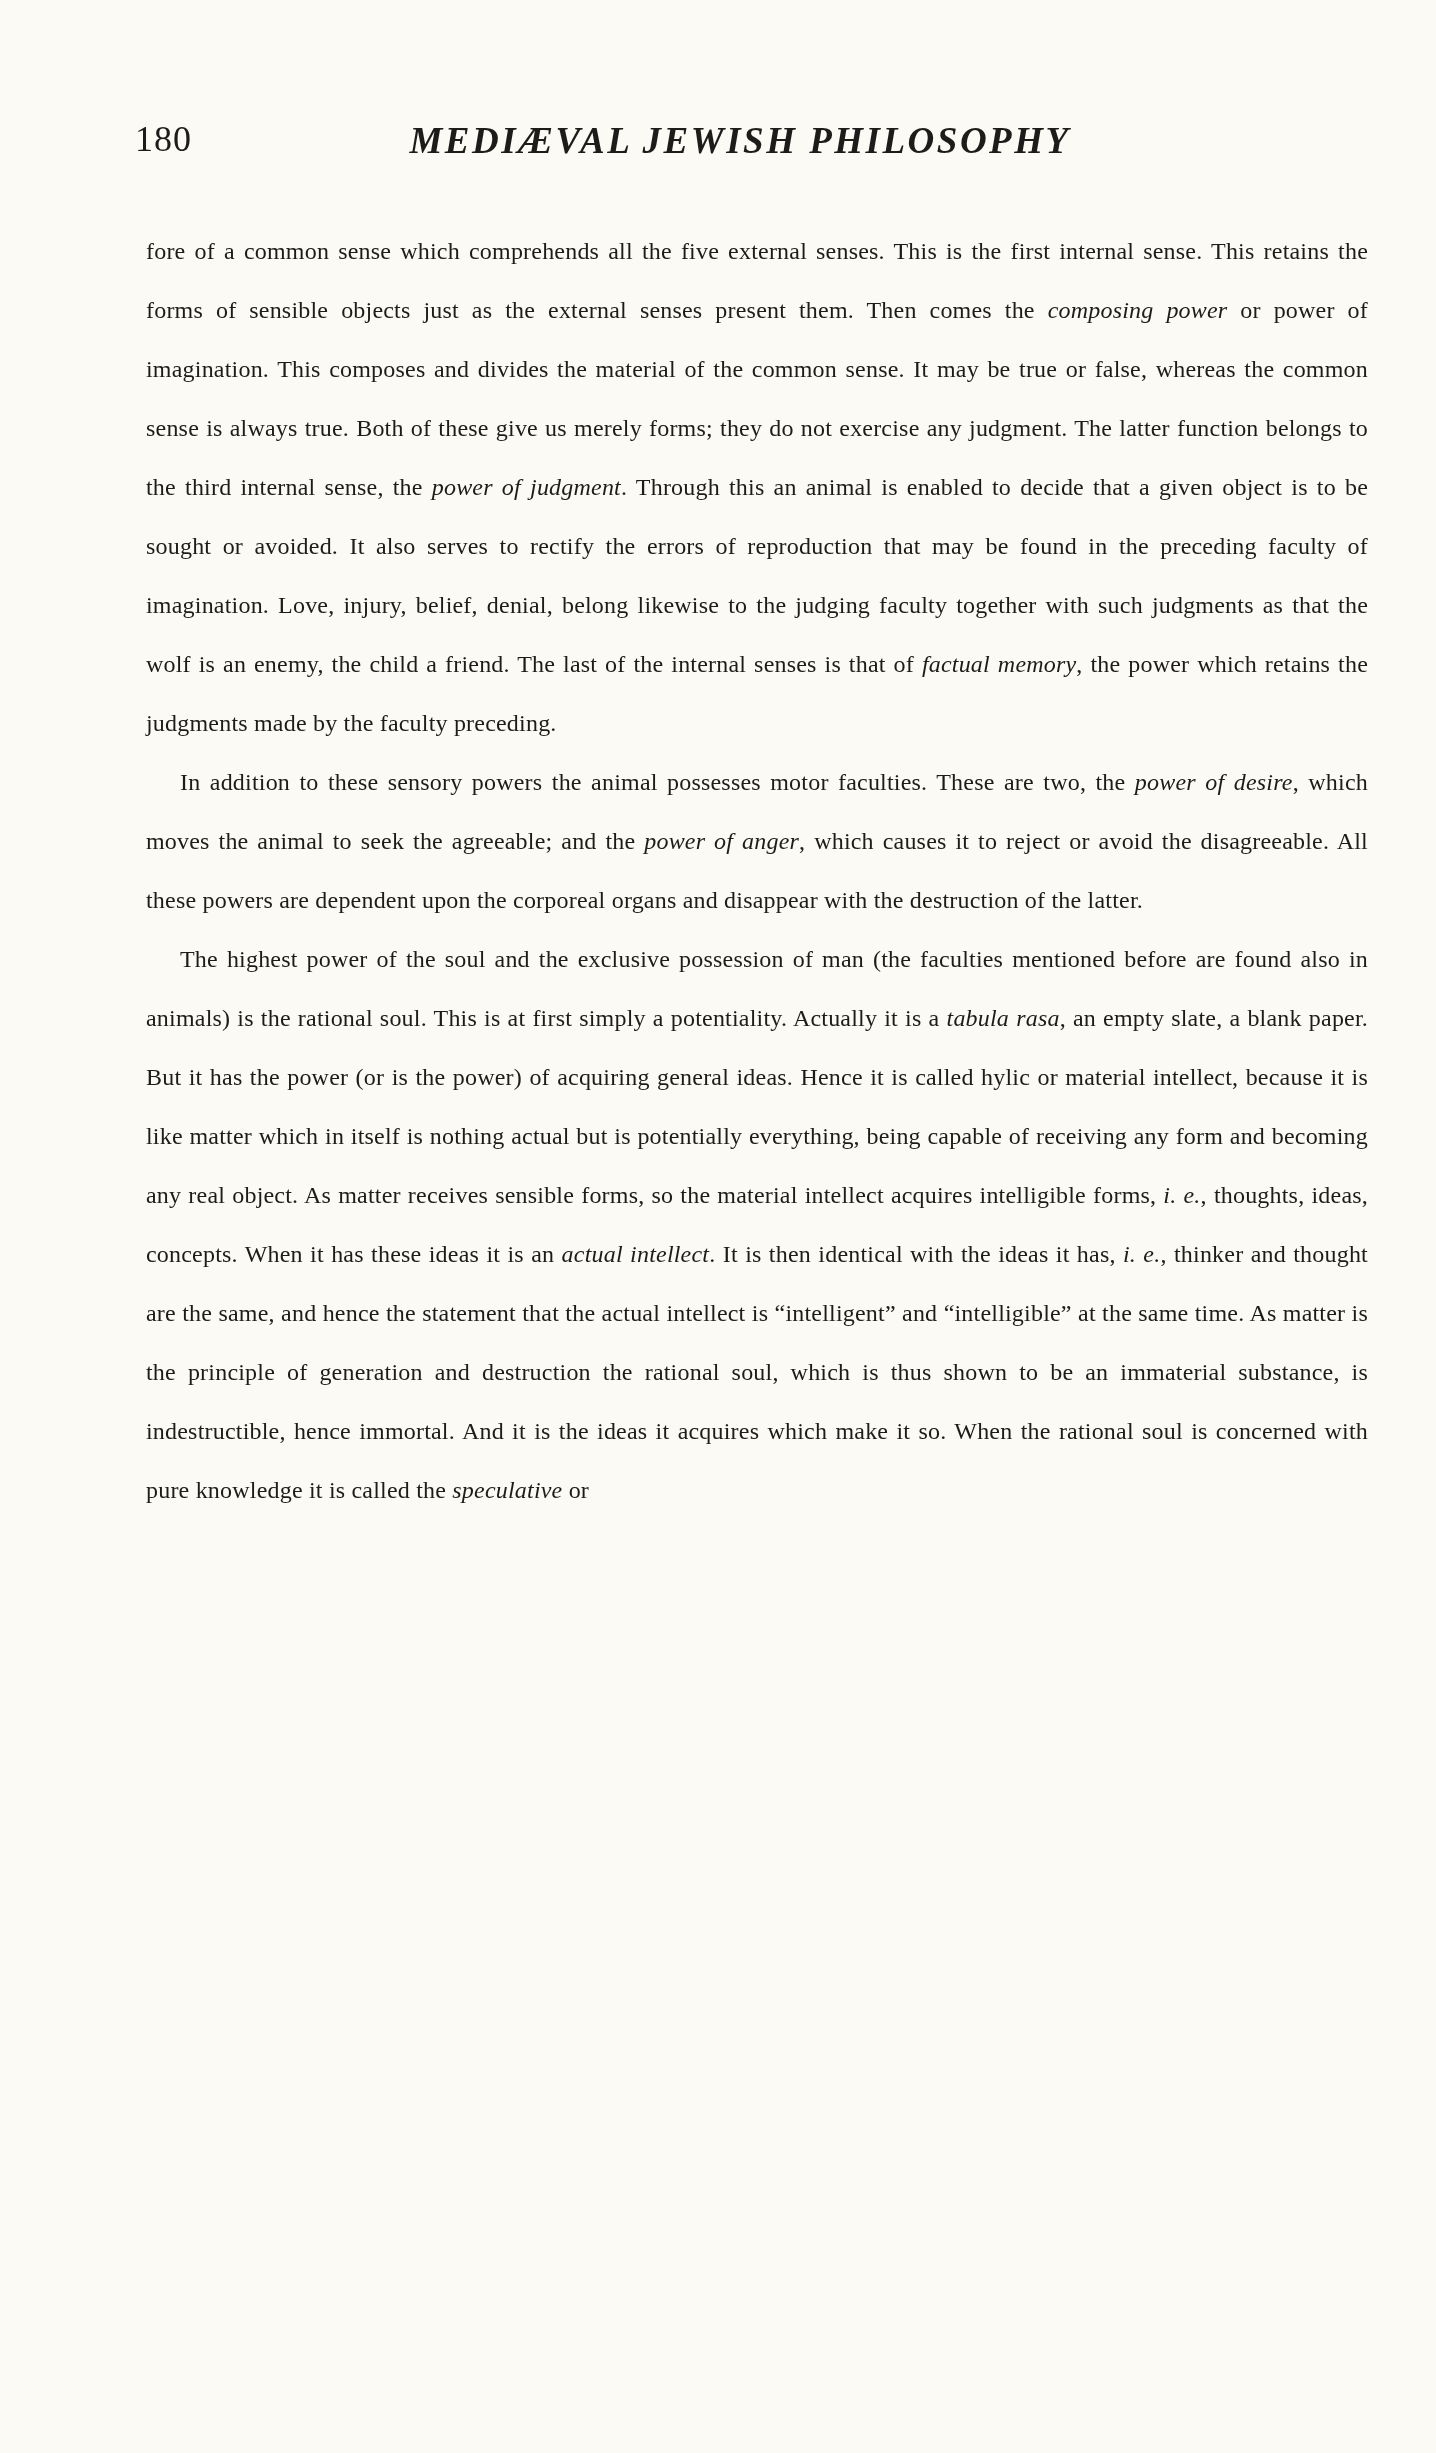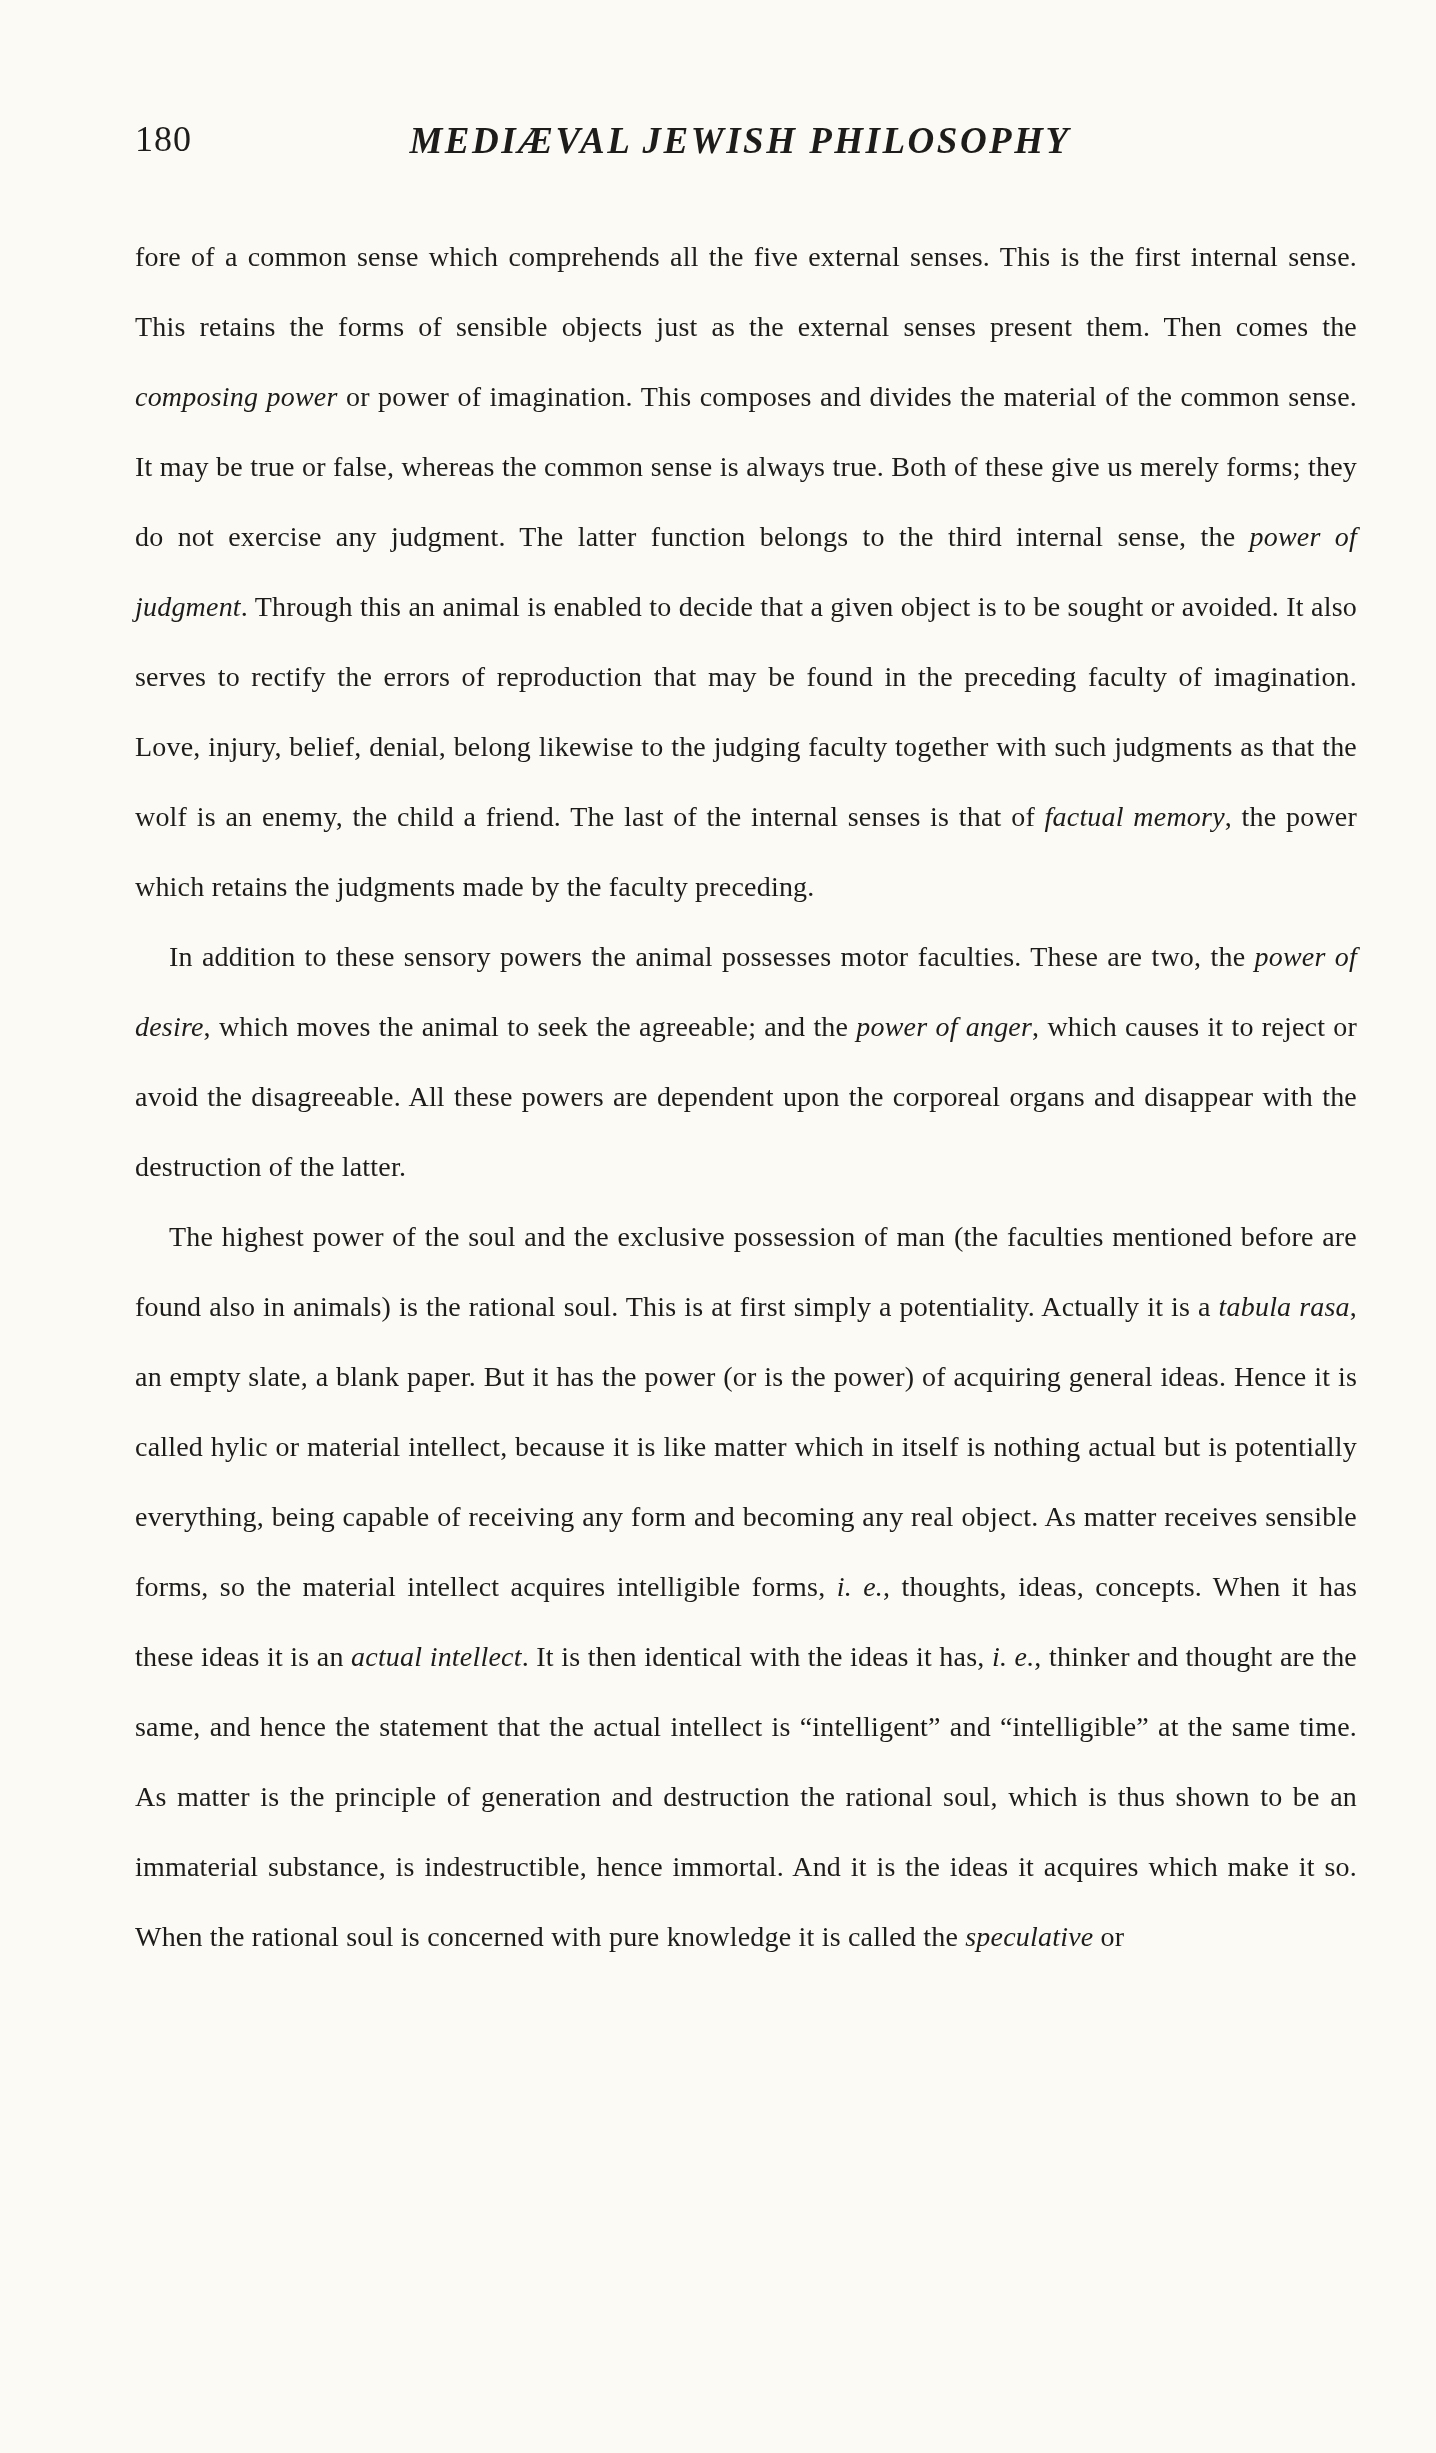--- a/index.html
+++ b/index.html
@@ -40,24 +40,25 @@
     bottom: 8px;
     text-align: center;
     font-size: 37px;
     font-style: italic;
     font-weight: bold;
     letter-spacing: 2.5px;
     white-space: nowrap;
   }
   .page-body {
     width: 1222px;
-    font-size: 28px;
-    line-height: 70px;
+    font-size: 24px;
+    line-height: 59px;
     text-align: justify;
     letter-spacing: 0.2px;
+    margin-left: 11px;
   }
   .page-body p {
     margin: 0;
     padding: 0;
   }
   .page-body p.indent {
     text-indent: 34px;
     font-family: Liberation Serif, serif;
   }
   .page-body i {

